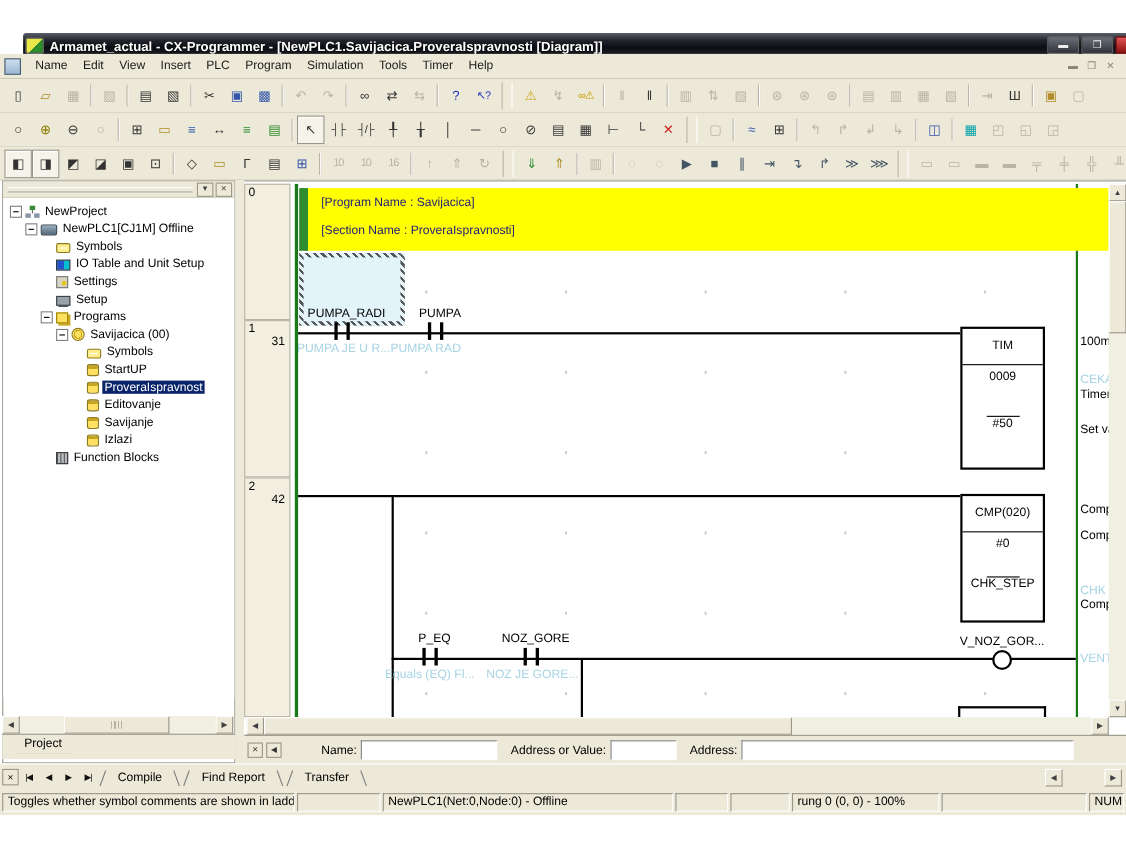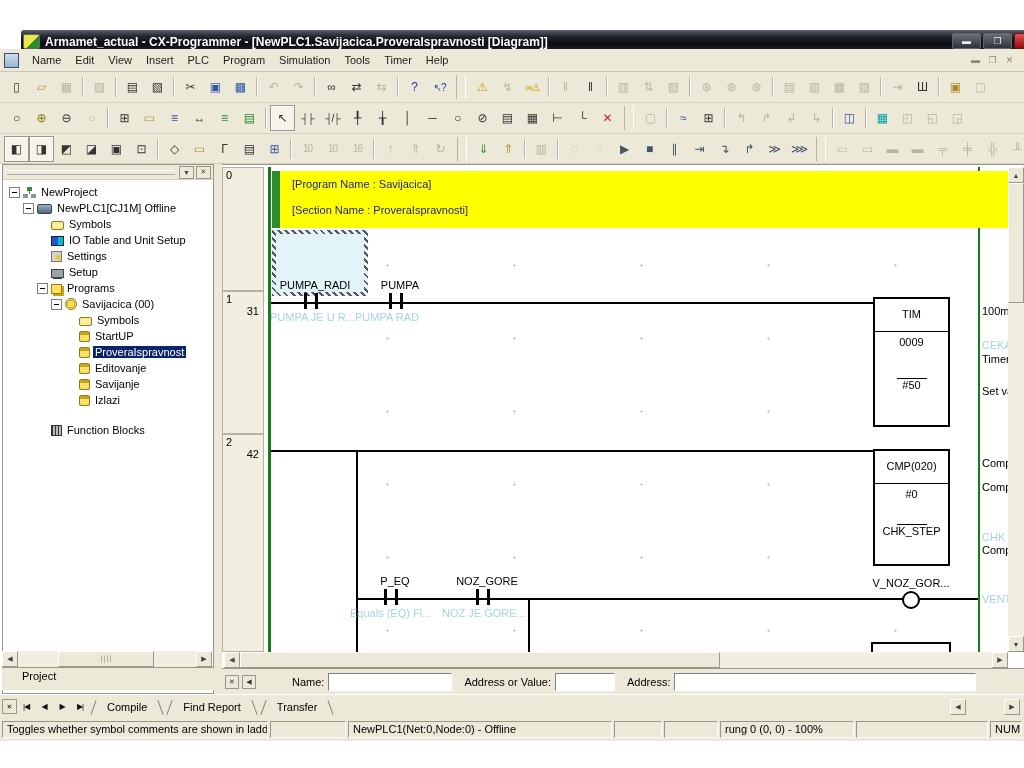--- a/index.html
+++ b/index.html
@@ -558,21 +558,21 @@
         <div class="trow" style="top: 194px; left: 62px;">
           <span style="width: 11px; flex: 0 0 auto;"></span>
           <span class="ticon i-section"></span>
           <span class="tlabel">Savijanje</span>
         </div>
         <div class="trow" style="top: 210px; left: 62px;">
           <span style="width: 11px; flex: 0 0 auto;"></span>
           <span class="ticon i-section"></span>
           <span class="tlabel">Izlazi</span>
         </div>
-        <div class="trow" style="top: 240px; left: 34px;">
+        <div class="trow" style="top: 226px; left: 34px;">
           <span style="width: 11px; flex: 0 0 auto;"></span>
           <span class="ticon i-fb"></span>
           <span class="tlabel">Function Blocks</span>
         </div>
       </div>
   </div>
 
   <div class="sb panel-hscroll" style="height:16px;">
     <div class="sbbtn" style="left:0;top:0;">◀</div>
     <div class="sbthumb" style="left:56px;top:0;width:96px;height:16px;">

